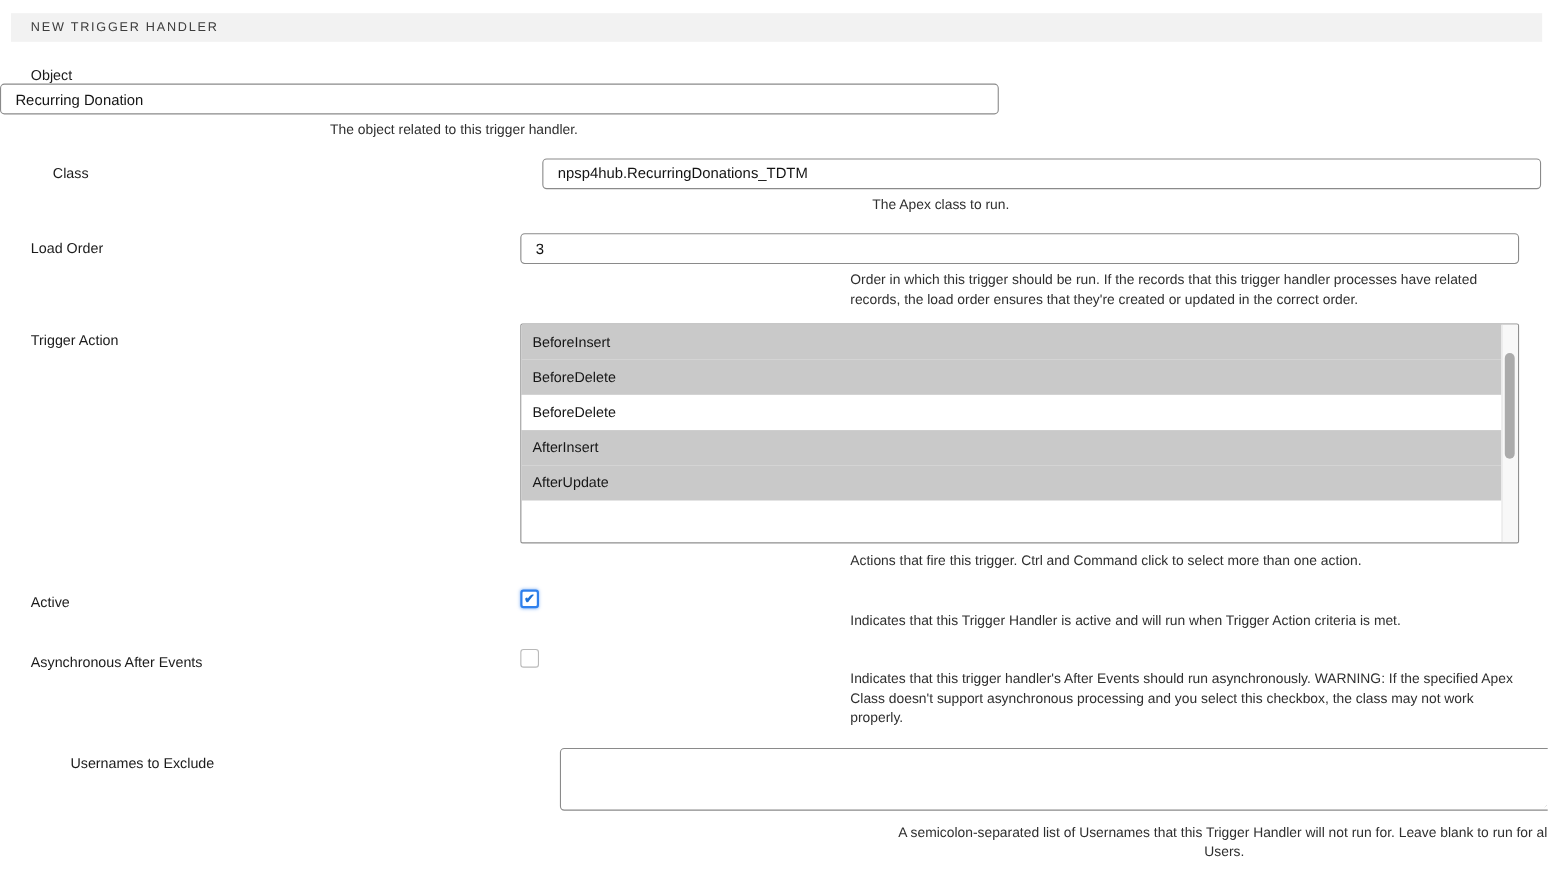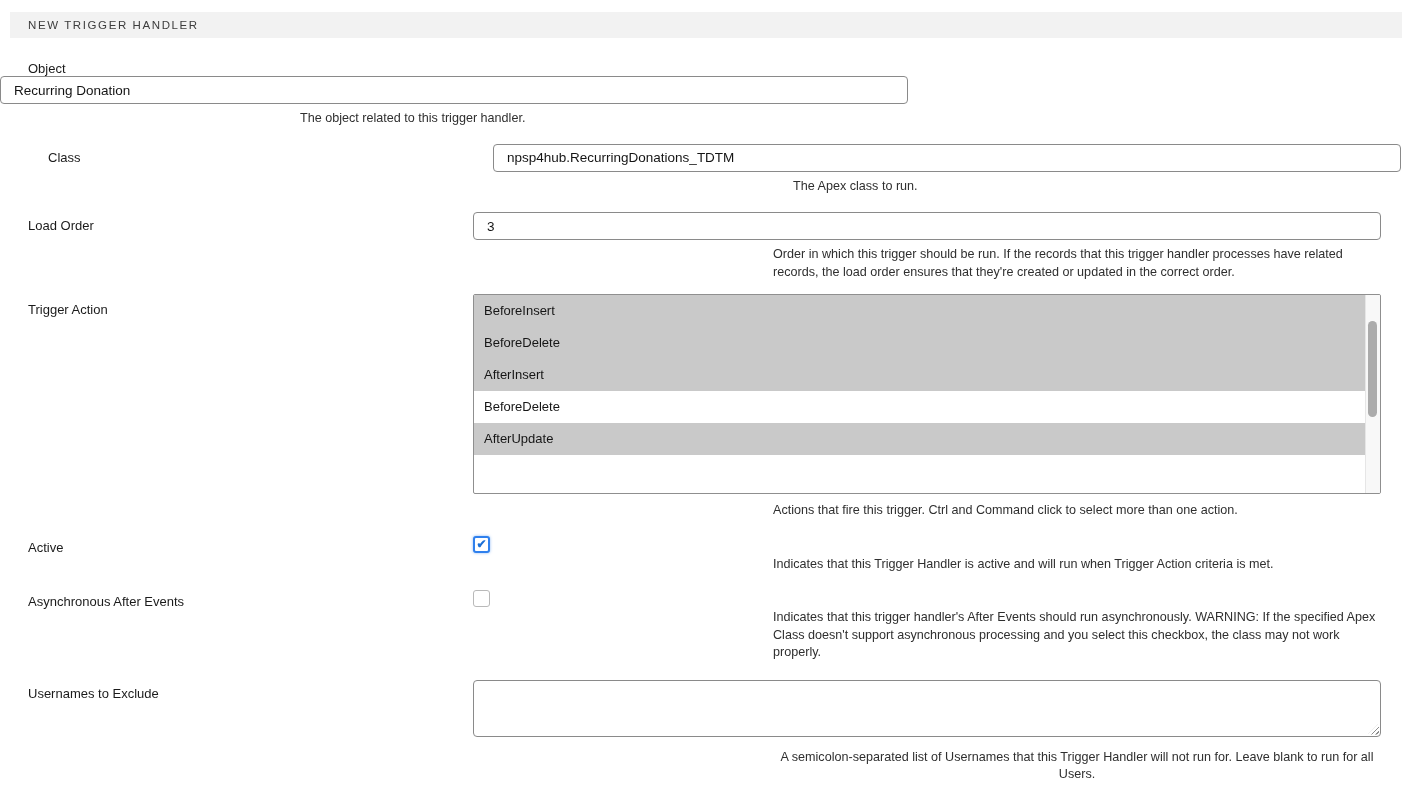--- a/index.html
+++ b/index.html
@@ -153,21 +153,21 @@
     border: 1px solid #a6a6a6;
     color: #1267d2;
   }
   
   .mt-r1 { margin-top: 17px; flex-direction: column; }
   .mt-r2 { margin-top: 16px; padding-left: 20px; }
   .mt-r3 { margin-top: 17px; }
   .mt-r4 { margin-top: 13px; }
   .mt-r5 { margin-top: 14px; }
   .mt-r6 { margin-top: 15px; }
-  .mt-r7 { margin-top: 18px; }
+  .mt-r7 { margin-top: 18px; padding-left: 36px; }
   .label-pt8 { padding-top: 8px; }
   .help-after-list { margin-top: 8px; }
   .help-after-check { margin-top: 3px; }
   .help-after-check2 { margin-top: 2px; }
   .help-after-textarea { margin-top: 12px; text-align: center; }
 </style>
 </head>
 <body>
 
 <div class="section-header">NEW TRIGGER HANDLER</div>
@@ -195,22 +195,22 @@
     <div class="help-text">Order in which this trigger should be run. If the records that this trigger handler processes have related records, the load order ensures that they're created or updated in the correct order.</div>
   </div>
 </div>
 
 <div class="form-row mt-r4">
   <div class="row-label label-pt8">Trigger Action</div>
   <div class="row-field">
     <div class="listbox">
       <div class="option selected">BeforeInsert</div>
       <div class="option selected">BeforeDelete</div>
+      <div class="option">BeforeDelete</div>
       <div class="option selected">AfterInsert</div>
-      <div class="option">BeforeDelete</div>
       <div class="option selected">AfterUpdate</div>
       <div class="scrollbar-track">
         <div class="scrollbar-thumb"></div>
       </div>
     </div>
     <div class="help-text help-after-list">Actions that fire this trigger. Ctrl and Command click to select more than one action.</div>
   </div>
 </div>
 
 <div class="form-row mt-r5">

